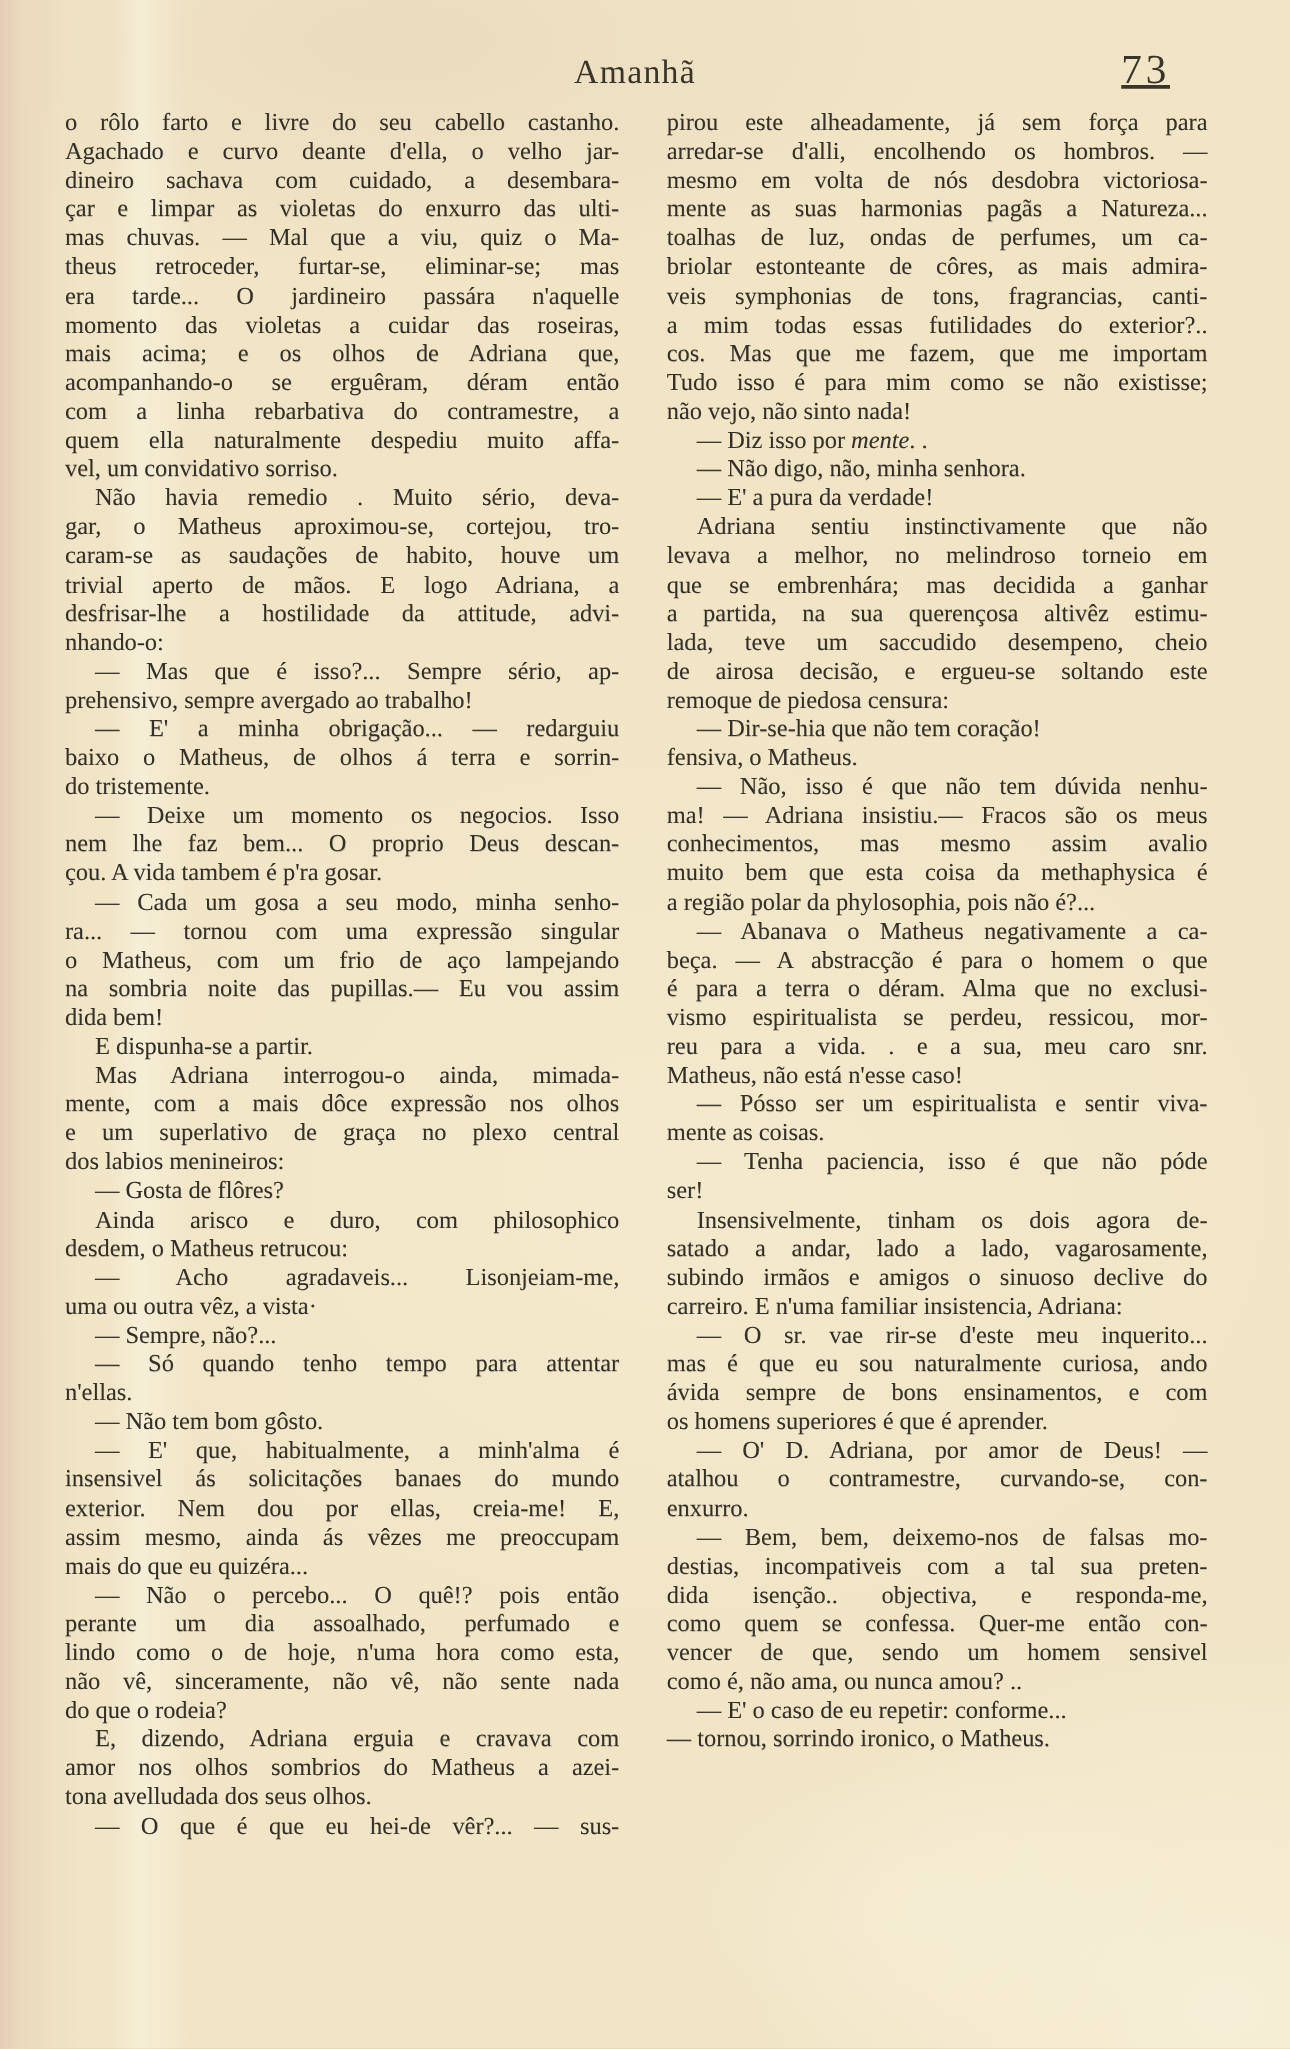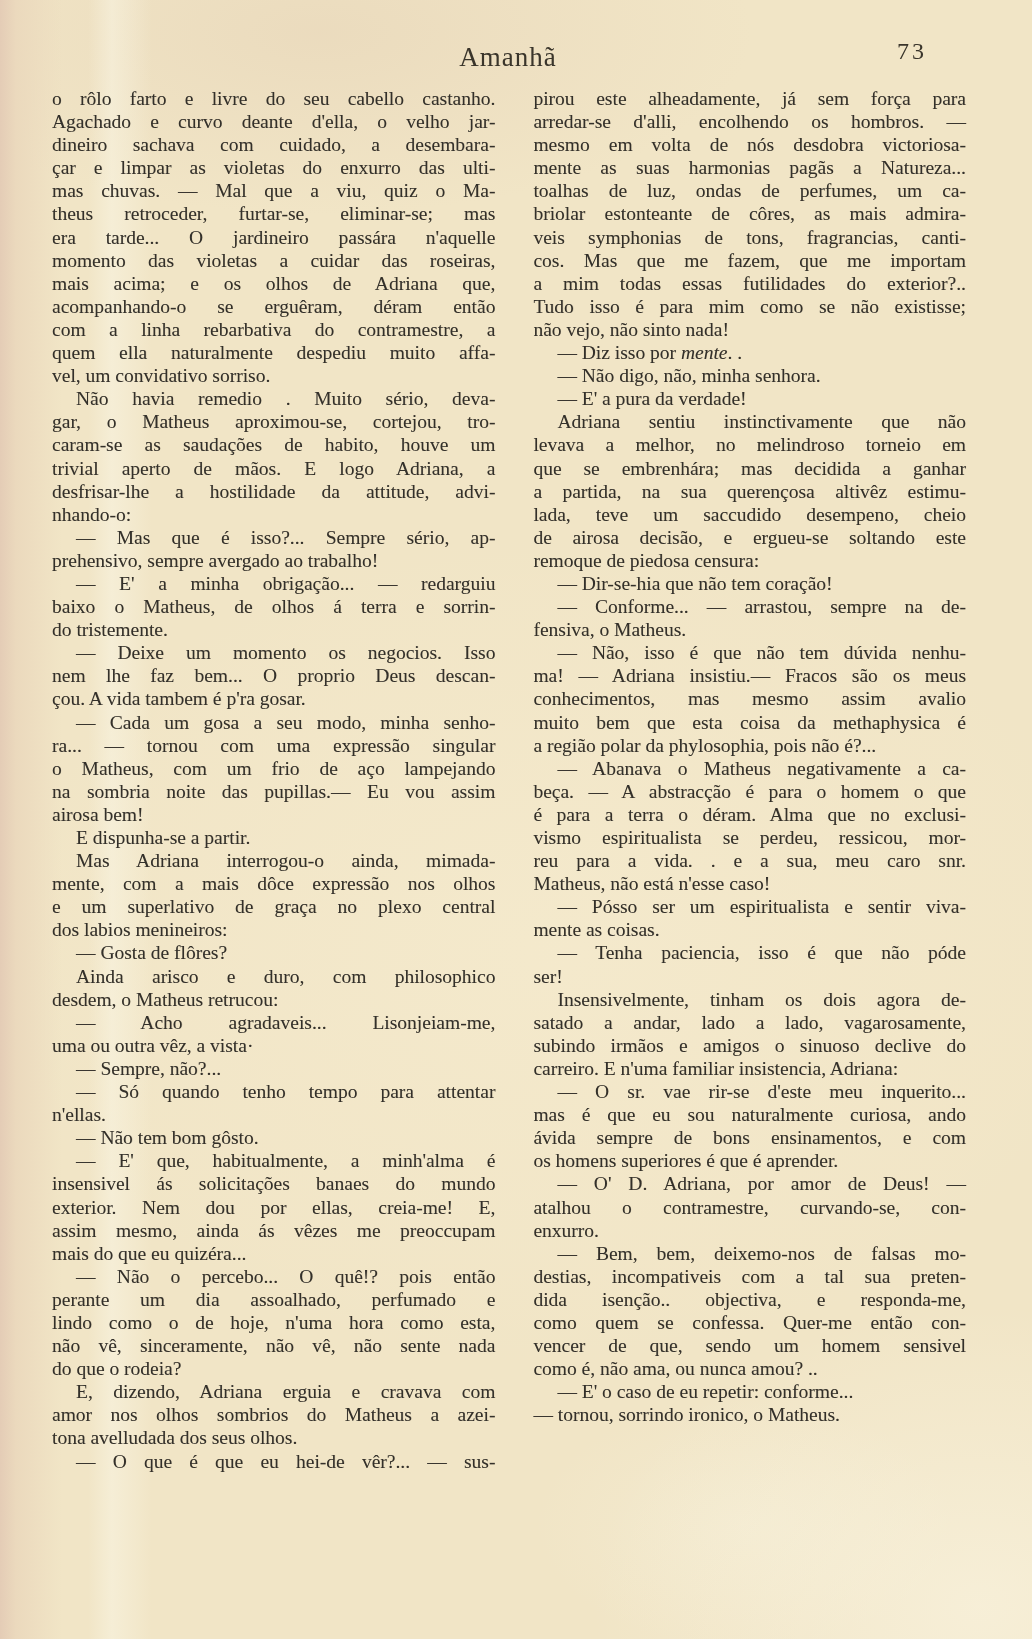--- a/index.html
+++ b/index.html
@@ -31,23 +31,24 @@
     width: 912px;
     text-align: center;
     font-size: 27px;
     letter-spacing: 1px;
     color: #3a352b;
   }
   .page-number {
     position: absolute;
     top: 38px;
     left: 897px;
-    font-size: 24px;
+    font-size: 33px;
     letter-spacing: 3px;
     color: #3a352b;
+    text-decoration: underline;
   }
   .columns {
     position: absolute;
     top: 87px;
     left: 52px;
     width: 914px;
     display: flex;
     gap: 38px;
   }
   .col {
@@ -97,21 +98,21 @@
         <div class="line ind just">— E' a minha obrigação... — redarguiu</div>
         <div class="line just">baixo o Matheus, de olhos á terra e sorrin-</div>
         <div class="line">do tristemente.</div>
         <div class="line ind just">— Deixe um momento os negocios. Isso</div>
         <div class="line just">nem lhe faz bem... O proprio Deus descan-</div>
         <div class="line">çou. A vida tambem é p'ra gosar.</div>
         <div class="line ind just">— Cada um gosa a seu modo, minha senho-</div>
         <div class="line just">ra... — tornou com uma expressão singular</div>
         <div class="line just">o Matheus, com um frio de aço lampejando</div>
         <div class="line just">na sombria noite das pupillas.— Eu vou assim</div>
-        <div class="line">airosa bem!</div>
+        <div class="line">dida bem!</div>
         <div class="line ind">E dispunha-se a partir.</div>
         <div class="line ind just">Mas Adriana interrogou-o ainda, mimada-</div>
         <div class="line just">mente, com a mais dôce expressão nos olhos</div>
         <div class="line just">e um superlativo de graça no plexo central</div>
         <div class="line">dos labios menineiros:</div>
         <div class="line ind">— Gosta de flôres?</div>
         <div class="line ind just">Ainda arisco e duro, com philosophico</div>
         <div class="line">desdem, o Matheus retrucou:</div>
         <div class="line ind just">— Acho agradaveis... Lisonjeiam-me,</div>
         <div class="line">uma ou outra vêz, a vista·</div>
@@ -135,36 +136,35 @@
         <div class="line ind just">— O que é que eu hei-de vêr?... — sus-</div>
       </div>
     <div class="col col-right">
         <div class="line just">pirou este alheadamente, já sem força para</div>
         <div class="line just">arredar-se d'alli, encolhendo os hombros. —</div>
         <div class="line just">mesmo em volta de nós desdobra victoriosa-</div>
         <div class="line just">mente as suas harmonias pagãs a Natureza...</div>
         <div class="line just">toalhas de luz, ondas de perfumes, um ca-</div>
         <div class="line just">briolar estonteante de côres, as mais admira-</div>
         <div class="line just">veis symphonias de tons, fragrancias, canti-</div>
+        <div class="line just">a mim todas essas futilidades do exterior?..</div>
         <div class="line just">cos. Mas que me fazem, que me importam</div>
-        <div class="line just">a mim todas essas futilidades do exterior?..</div>
         <div class="line just">Tudo isso é para mim como se não existisse;</div>
         <div class="line">não vejo, não sinto nada!</div>
         <div class="line ind">— Diz isso por <em>mente</em>. .</div>
         <div class="line ind">— Não digo, não, minha senhora.</div>
         <div class="line ind">— E' a pura da verdade!</div>
         <div class="line ind just">Adriana sentiu instinctivamente que não</div>
         <div class="line just">levava a melhor, no melindroso torneio em</div>
         <div class="line just">que se embrenhára; mas decidida a ganhar</div>
         <div class="line just">a partida, na sua querençosa altivêz estimu-</div>
         <div class="line just">lada, teve um saccudido desempeno, cheio</div>
         <div class="line just">de airosa decisão, e ergueu-se soltando este</div>
         <div class="line">remoque de piedosa censura:</div>
         <div class="line ind">— Dir-se-hia que não tem coração!</div>
-        <div class="line ind just">— Conforme... — arrastou, sempre na de-</div>
         <div class="line">fensiva, o Matheus.</div>
         <div class="line ind just">— Não, isso é que não tem dúvida nenhu-</div>
         <div class="line just">ma! — Adriana insistiu.— Fracos são os meus</div>
         <div class="line just">conhecimentos, mas mesmo assim avalio</div>
         <div class="line just">muito bem que esta coisa da methaphysica é</div>
         <div class="line">a região polar da phylosophia, pois não é?...</div>
         <div class="line ind just">— Abanava o Matheus negativamente a ca-</div>
         <div class="line just">beça. — A abstracção é para o homem o que</div>
         <div class="line just">é para a terra o déram. Alma que no exclusi-</div>
         <div class="line just">vismo espiritualista se perdeu, ressicou, mor-</div>

